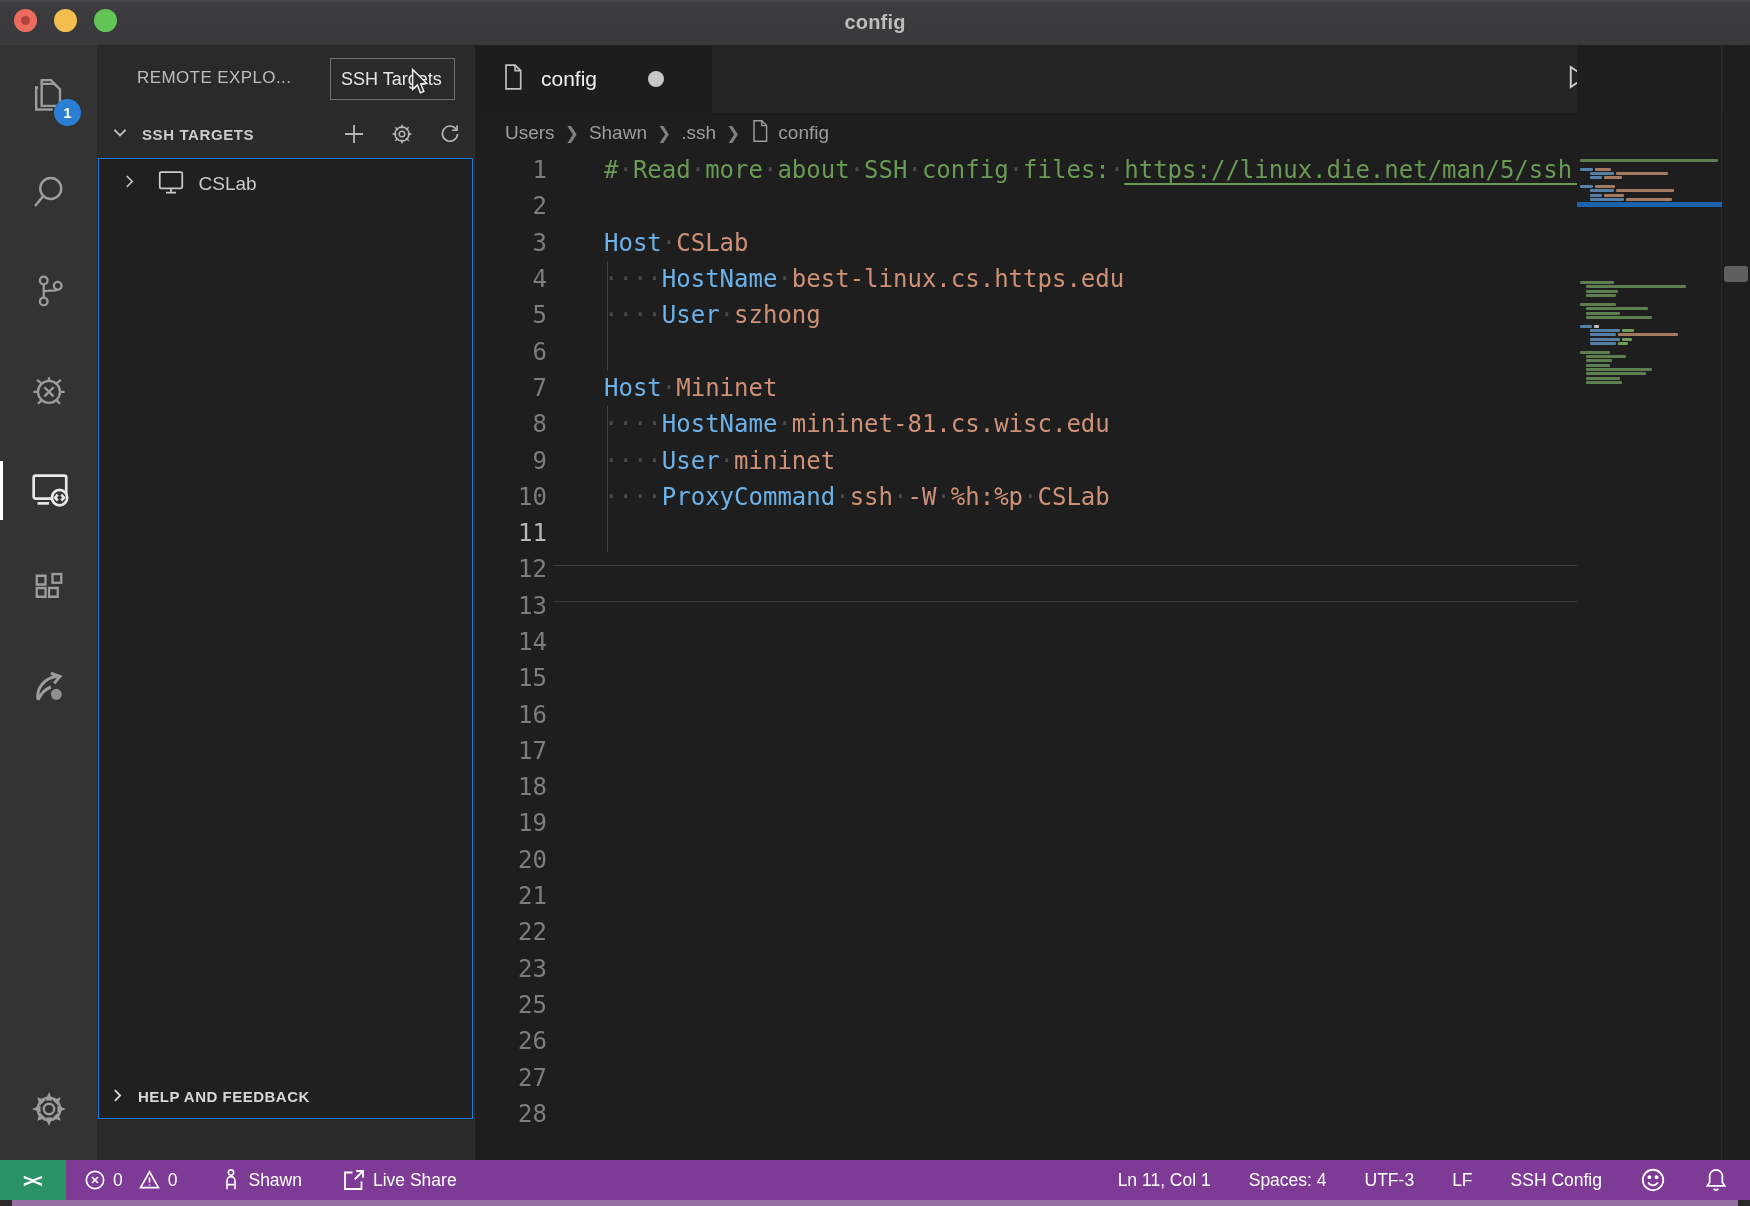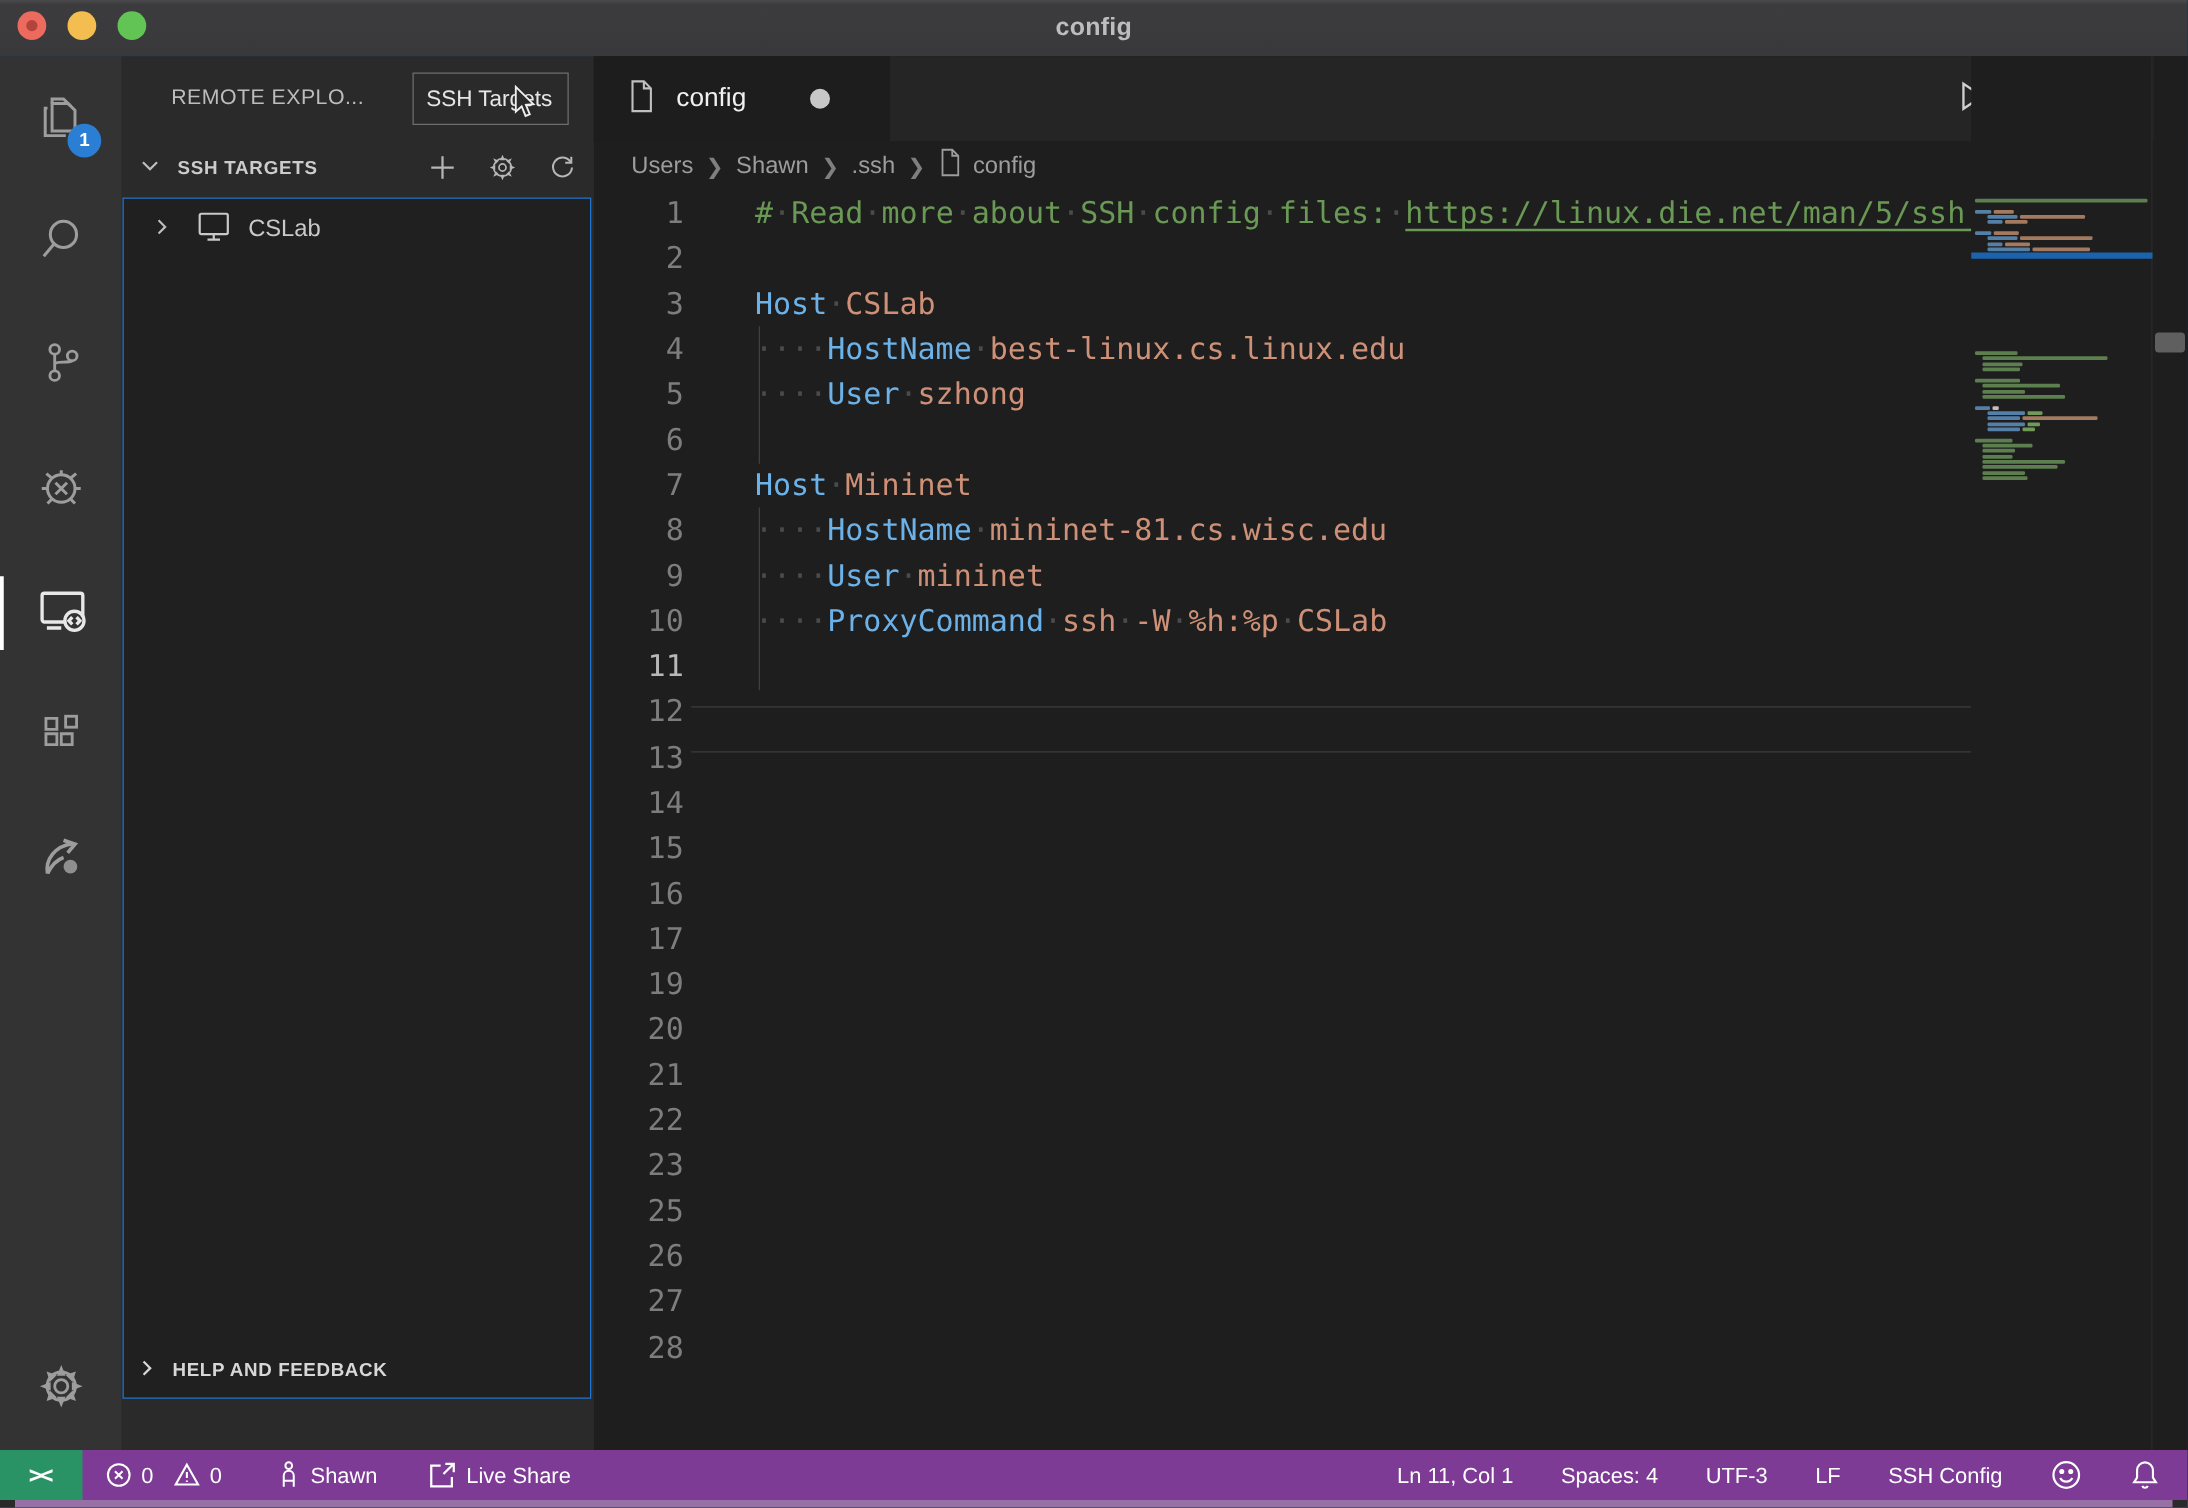--- a/index.html
+++ b/index.html
@@ -306,34 +306,35 @@
     </div>
 
     <div class="code">
       <div class="cur-line"></div>
       <div class="guide" style="top:109px; height:110px;"></div>
       <div class="guide" style="top:254px; height:146px;"></div>
       <div id="code-lines">
           <div class="cl"><span class="ln">1</span><span class="ct"><span class="tok-cm">#</span><span class="dotsp">·</span><span class="tok-cm">Read</span><span class="dotsp">·</span><span class="tok-cm">more</span><span class="dotsp">·</span><span class="tok-cm">about</span><span class="dotsp">·</span><span class="tok-cm">SSH</span><span class="dotsp">·</span><span class="tok-cm">config</span><span class="dotsp">·</span><span class="tok-cm">files:</span><span class="dotsp">·</span><span class="tok-url">https://linux.die.net/man/5/ssh_config</span></span></div>
           <div class="cl"><span class="ln">2</span><span class="ct"></span></div>
           <div class="cl"><span class="ln">3</span><span class="ct"><span class="tok-kw">Host</span><span class="dotsp">·</span><span class="tok-val">CSLab</span></span></div>
-          <div class="cl"><span class="ln">4</span><span class="ct"><span class="dotsp">····</span><span class="tok-kw">HostName</span><span class="dotsp">·</span><span class="tok-val">best-linux.cs.linux.edu</span></span></div>
+          <div class="cl"><span class="ln">4</span><span class="ct"><span class="dotsp">····</span><span class="tok-kw">HostName</span><span class="dotsp">·</span><span class="tok-val">best-linux.cs.https.edu</span></span></div>
           <div class="cl"><span class="ln">5</span><span class="ct"><span class="dotsp">····</span><span class="tok-kw">User</span><span class="dotsp">·</span><span class="tok-val">szhong</span></span></div>
           <div class="cl"><span class="ln">6</span><span class="ct"></span></div>
           <div class="cl"><span class="ln">7</span><span class="ct"><span class="tok-kw">Host</span><span class="dotsp">·</span><span class="tok-val">Mininet</span></span></div>
           <div class="cl"><span class="ln">8</span><span class="ct"><span class="dotsp">····</span><span class="tok-kw">HostName</span><span class="dotsp">·</span><span class="tok-val">mininet-81.cs.wisc.edu</span></span></div>
           <div class="cl"><span class="ln">9</span><span class="ct"><span class="dotsp">····</span><span class="tok-kw">User</span><span class="dotsp">·</span><span class="tok-val">mininet</span></span></div>
           <div class="cl"><span class="ln">10</span><span class="ct"><span class="dotsp">····</span><span class="tok-kw">ProxyCommand</span><span class="dotsp">·</span><span class="tok-val">ssh</span><span class="dotsp">·</span><span class="tok-val">-W</span><span class="dotsp">·</span><span class="tok-val">%h:%p</span><span class="dotsp">·</span><span class="tok-val">CSLab</span></span></div>
           <div class="cl current"><span class="ln">11</span><span class="ct"></span></div>
           <div class="cl"><span class="ln">12</span><span class="ct"></span></div>
           <div class="cl"><span class="ln">13</span><span class="ct"></span></div>
           <div class="cl"><span class="ln">14</span><span class="ct"></span></div>
           <div class="cl"><span class="ln">15</span><span class="ct"></span></div>
           <div class="cl"><span class="ln">16</span><span class="ct"></span></div>
           <div class="cl"><span class="ln">17</span><span class="ct"></span></div>
+          <div class="cl"><span class="ln">18</span><span class="ct"></span></div>
           <div class="cl"><span class="ln">19</span><span class="ct"></span></div>
           <div class="cl"><span class="ln">20</span><span class="ct"></span></div>
           <div class="cl"><span class="ln">21</span><span class="ct"></span></div>
           <div class="cl"><span class="ln">22</span><span class="ct"></span></div>
           <div class="cl"><span class="ln">23</span><span class="ct"></span></div>
           <div class="cl"><span class="ln">25</span><span class="ct"></span></div>
           <div class="cl"><span class="ln">26</span><span class="ct"></span></div>
           <div class="cl"><span class="ln">27</span><span class="ct"></span></div>
           <div class="cl"><span class="ln">28</span><span class="ct"></span></div>
         </div>

